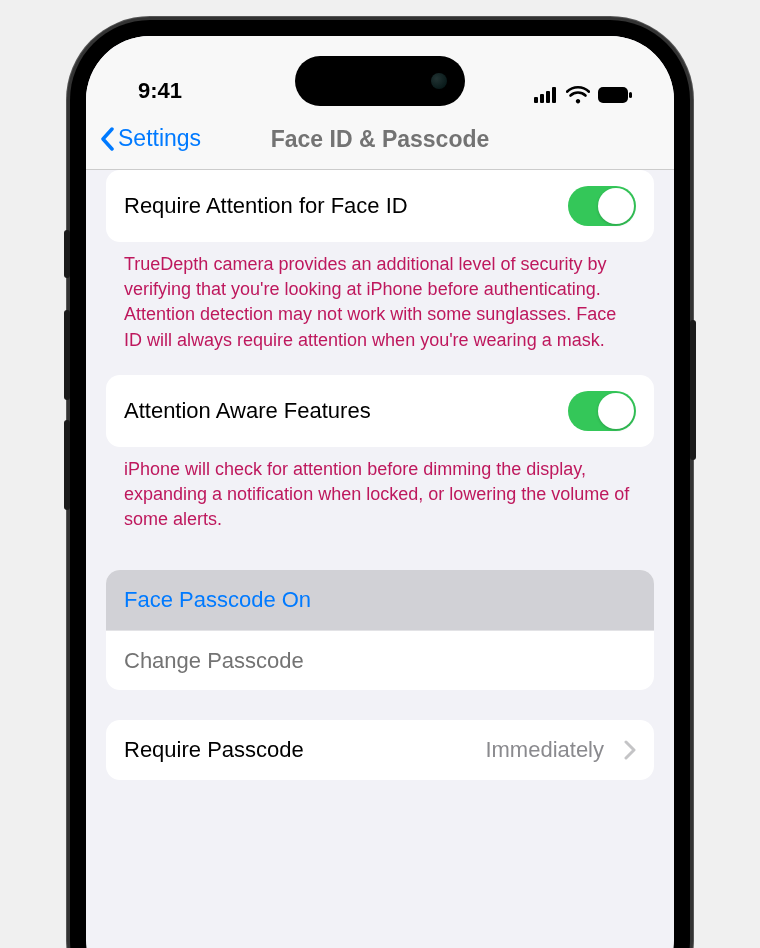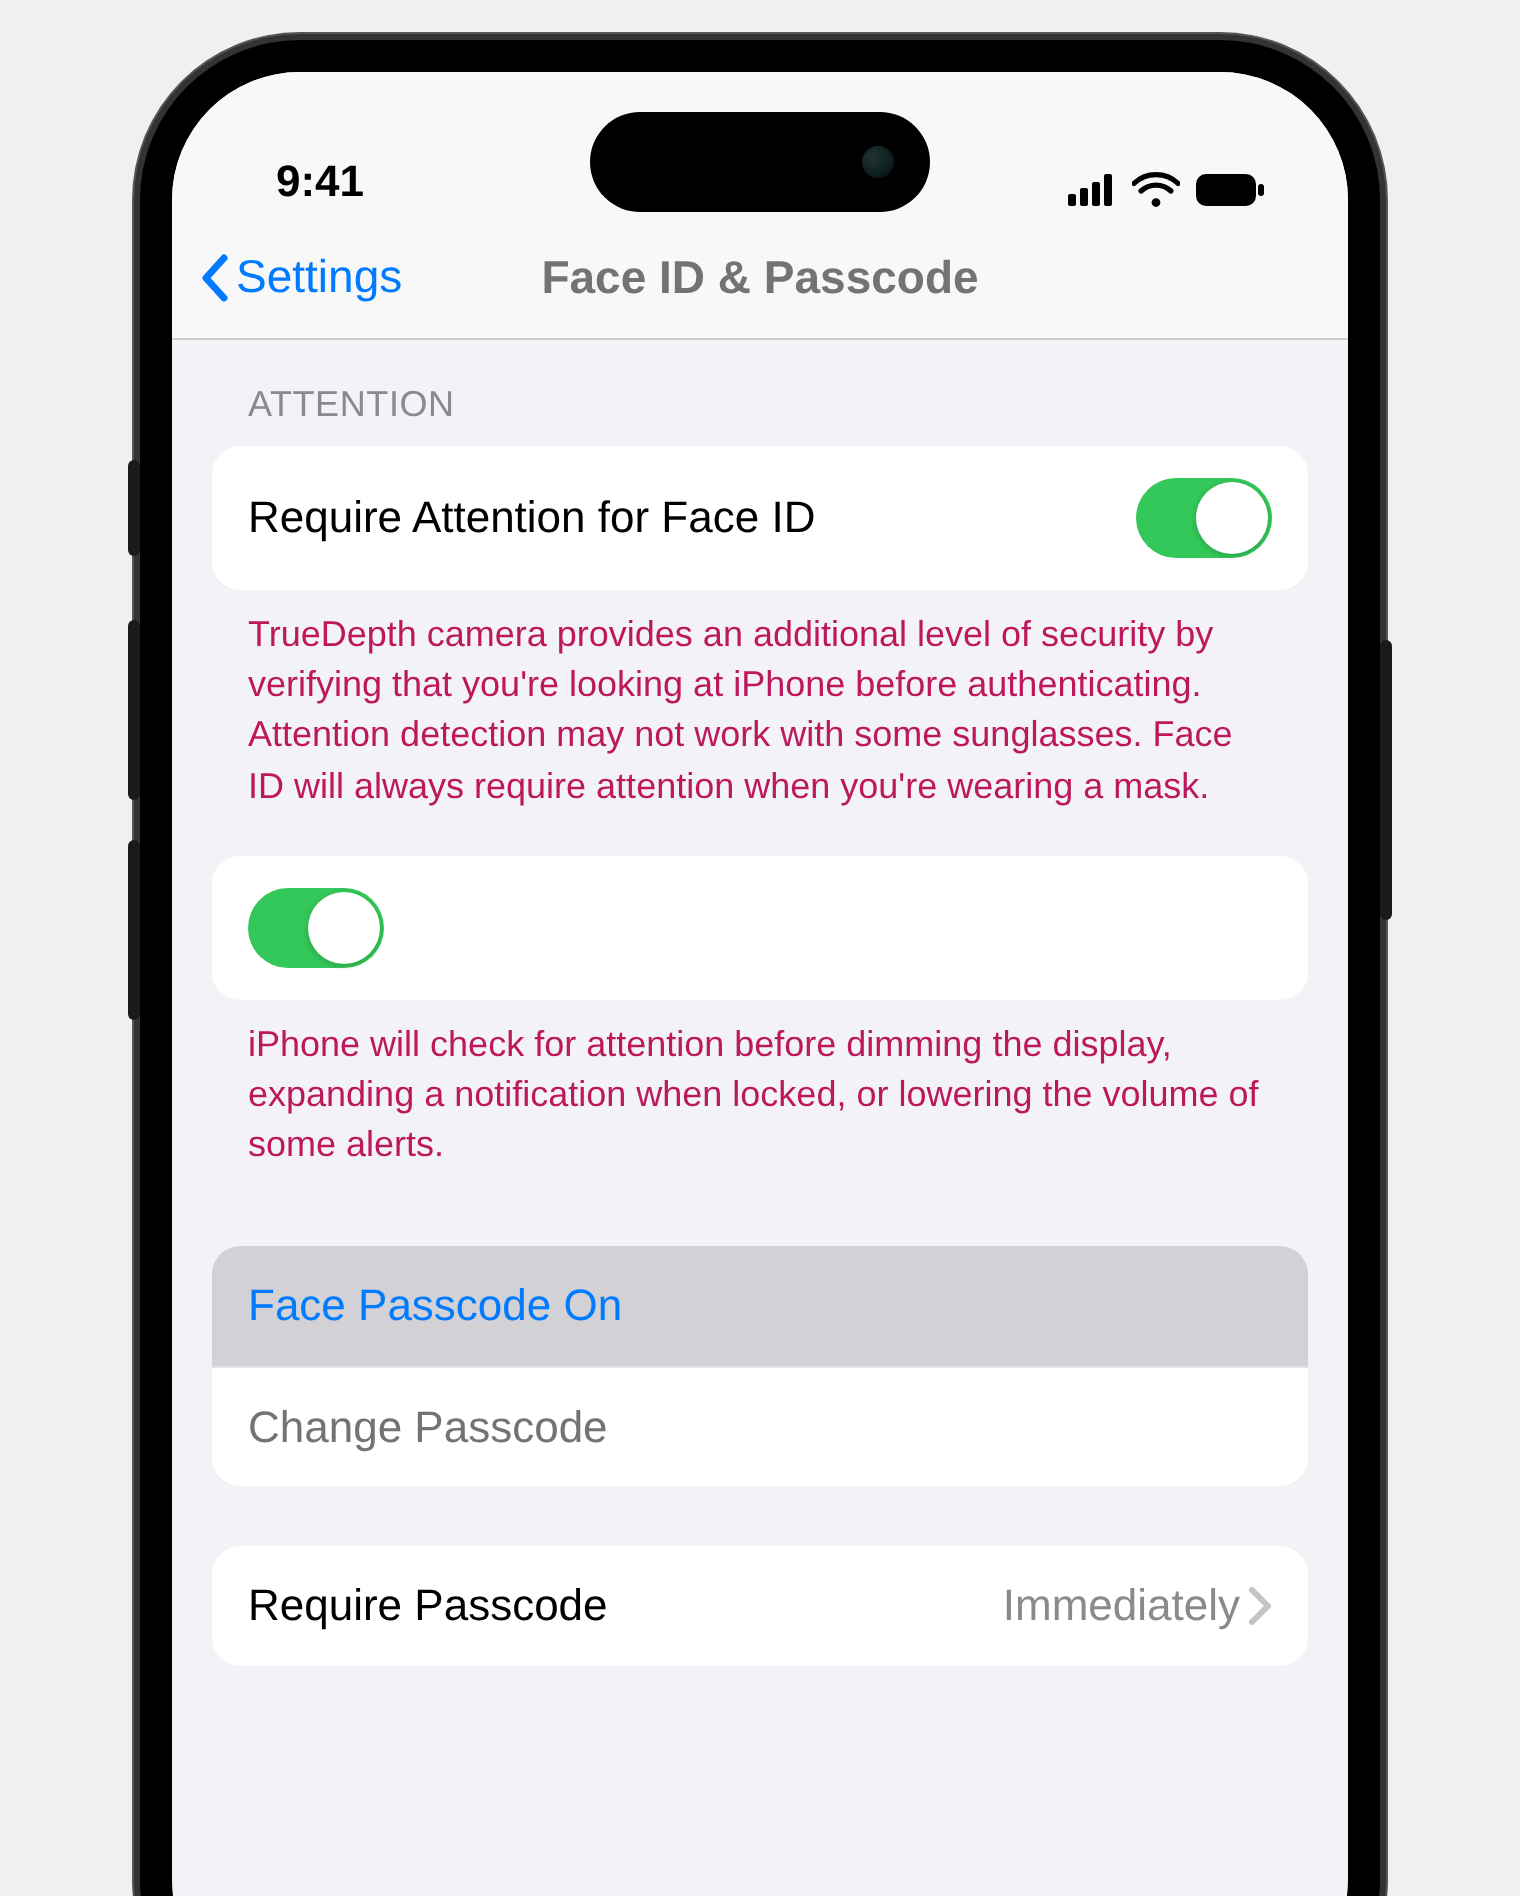--- a/index.html
+++ b/index.html
@@ -129,21 +129,21 @@
       font-size: 22px;
       color: #000;
     }
     .cell + .cell {
       border-top: 1px solid #e3e3e6;
     }
     .cell.highlighted { background: #d1d1d6; }
     .cell.link { color: #007aff; }
     .cell.disabled { color: #737373; }
     .cell-value { color: #8a8a8e; font-size: 22px; }
-    .cell-right { display: flex; align-items: center; gap: 4px; }
+    .cell-right { display: flex; align-items: center; gap: 20px; }
     .section-footer {
       font-size: 18px;
       color: #be185d;
       padding: 10px 18px 8px 18px;
       line-height: 1.4;
     }
     .toggle {
       width: 68px;
       height: 40px;
       border-radius: 20px;
@@ -206,36 +206,36 @@
         <svg width="16" height="24" viewBox="0 0 16 24">
           <polyline points="12,2 3,12 12,22" fill="none" stroke="#007aff" stroke-width="3.5" stroke-linecap="round" stroke-linejoin="round"></polyline>
         </svg>
         <span>Settings</span>
       </div>
       <div class="nav-title">Face ID &amp; Passcode</div>
     </div>
 
     <div class="content">
 
-      <div class="section-header">ATTENTION</div>
 
       <div class="cell-group">
         <div class="cell">
           <span>Require Attention for Face ID</span>
           <div class="toggle on">
             <div class="toggle-knob"></div>
           </div>
         </div>
       </div>
       <div class="section-footer">TrueDepth camera provides an additional level of security by verifying that you're looking at iPhone before authenticating. Attention detection may not work with some sunglasses. Face ID will always require attention when you're wearing a mask.</div>
 
       <div style="height:14px"></div>
 
       <div class="cell-group">
         <div class="cell">
+          <span>Attention Aware Features</span>
           <div class="toggle on">
             <div class="toggle-knob"></div>
           </div>
         </div>
       </div>
       <div class="section-footer">iPhone will check for attention before dimming the display, expanding a notification when locked, or lowering the volume of some alerts.</div>
 
       <div class="spacer"></div>
 
       <div class="cell-group">

